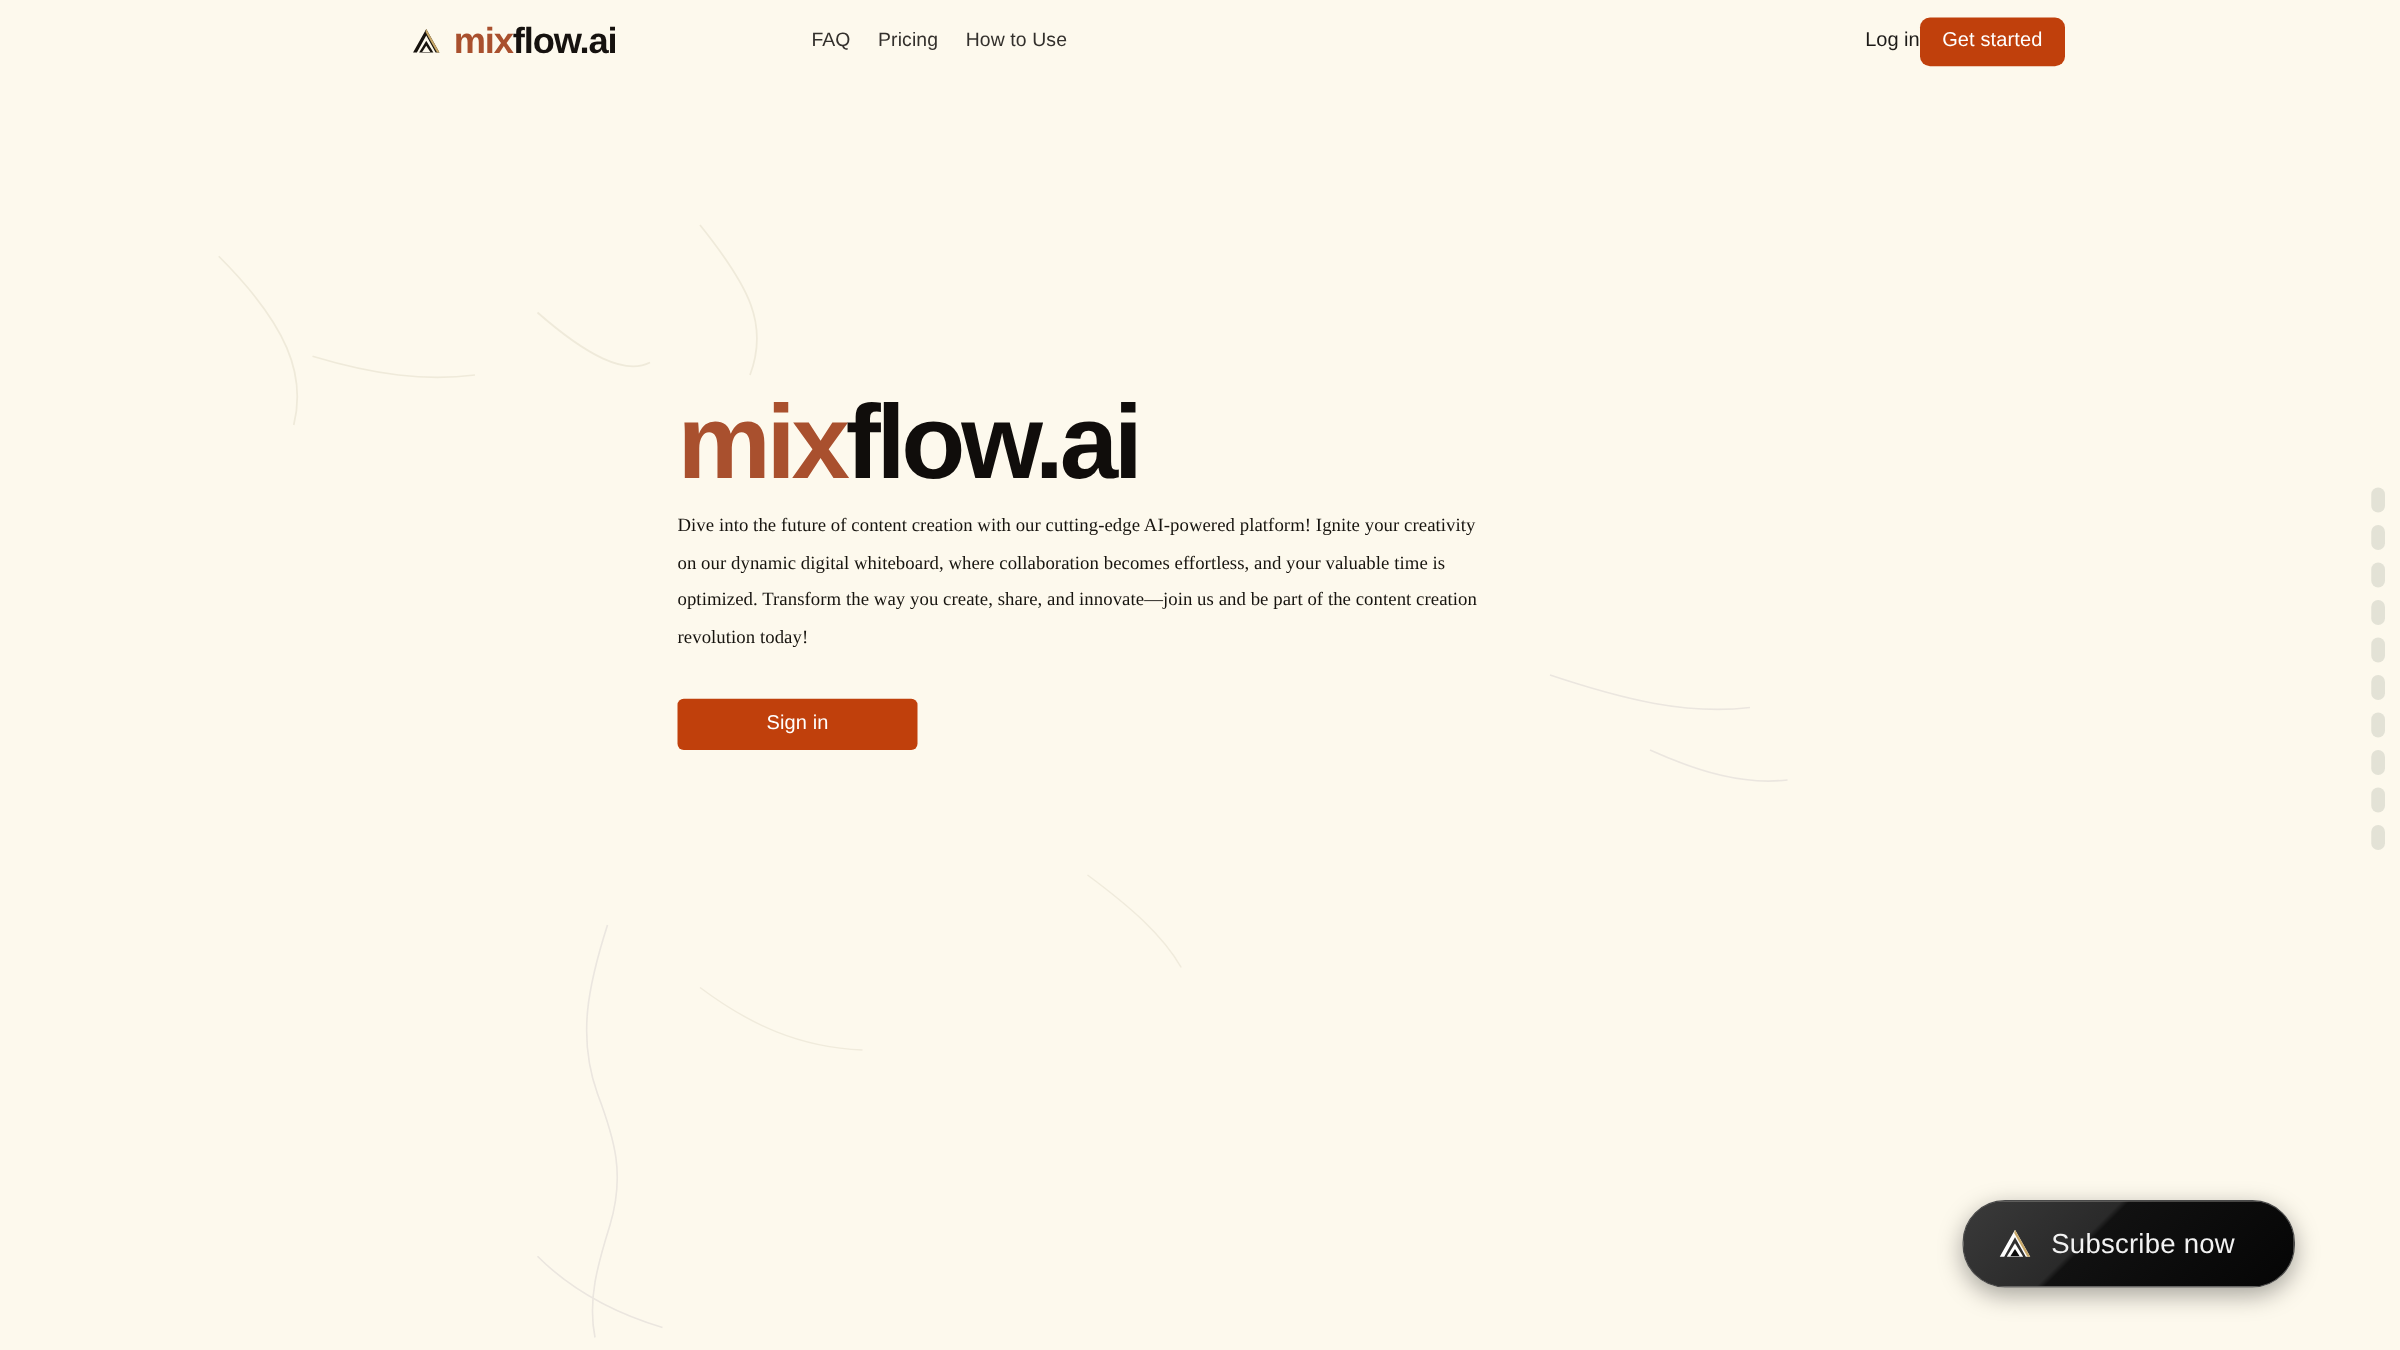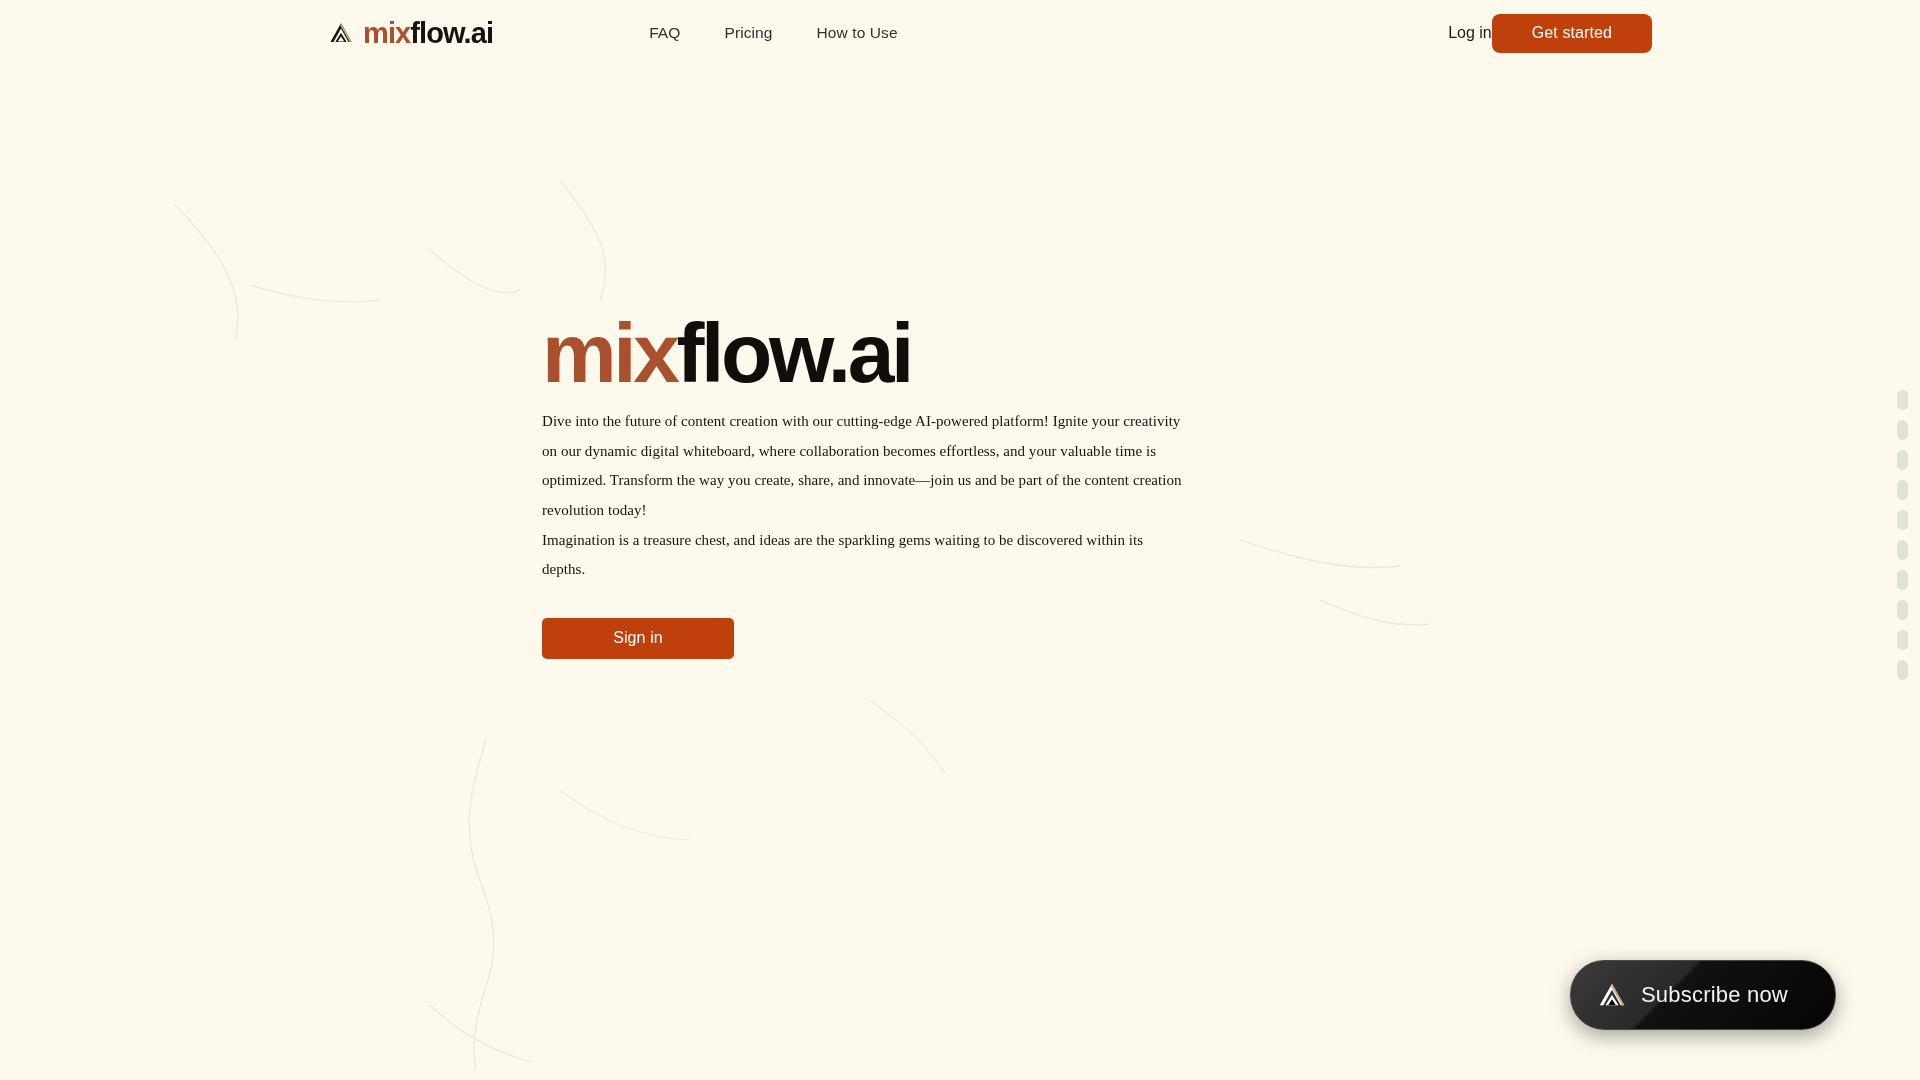--- a/index.html
+++ b/index.html
@@ -52,21 +52,21 @@
     letter-spacing:-0.9px;
     line-height:1;
     white-space:nowrap;
   }
   .logo-word .w-mix  { color:#A9502E; }
   .logo-word .w-flow { color:#16120F; }
 
   .main-nav {
     display:flex;
     align-items:center;
-    gap:44px;
+    gap:22px;
     margin-left:156px;
   }
   .nav-link {
     font-size:15.5px;
     color:#33302C;
     text-decoration:none;
     white-space:nowrap;
     letter-spacing:0.1px;
   }
 
@@ -82,21 +82,21 @@
     text-decoration:none;
     white-space:nowrap;
   }
   .btn-get-started {
     background:#C0400C;
     color:#FFFFFF;
     font-size:16px;
     font-family:"Liberation Sans", sans-serif;
     border:none;
     border-radius:8px;
-    padding:10px 40px 11px;
+    padding:10px 18px 11px;
     cursor:pointer;
     white-space:nowrap;
     letter-spacing:0.1px;
   }
 
   
   #hero {
     position:relative;
     z-index:4;
     margin-left:542px;
@@ -236,21 +236,20 @@
 </header>
 
 <main id="hero">
 
   <h1 class="hero-title">
     <span class="t-mix">mix</span><span class="t-flow">flow.ai</span>
   </h1>
 
   <div class="hero-body">
     <p>Dive into the future of content creation with our cutting-edge AI-powered platform! Ignite your creativity on our dynamic digital whiteboard, where collaboration becomes effortless, and your valuable time is optimized. Transform the way you create, share, and innovate—join us and be part of the content creation revolution today!</p>
-    <p>Imagination is a treasure chest, and ideas are the sparkling gems waiting to be discovered within its depths.</p>
   </div>
 
   <button class="btn-sign-in">Sign in</button>
 
 </main>
 
 <div id="scroll-indicator">
     <div class="scroll-seg" style="background: rgb(227, 226, 214);"></div>
     <div class="scroll-seg" style="background: rgb(227, 226, 214);"></div>
     <div class="scroll-seg" style="background: rgb(227, 226, 214);"></div>

